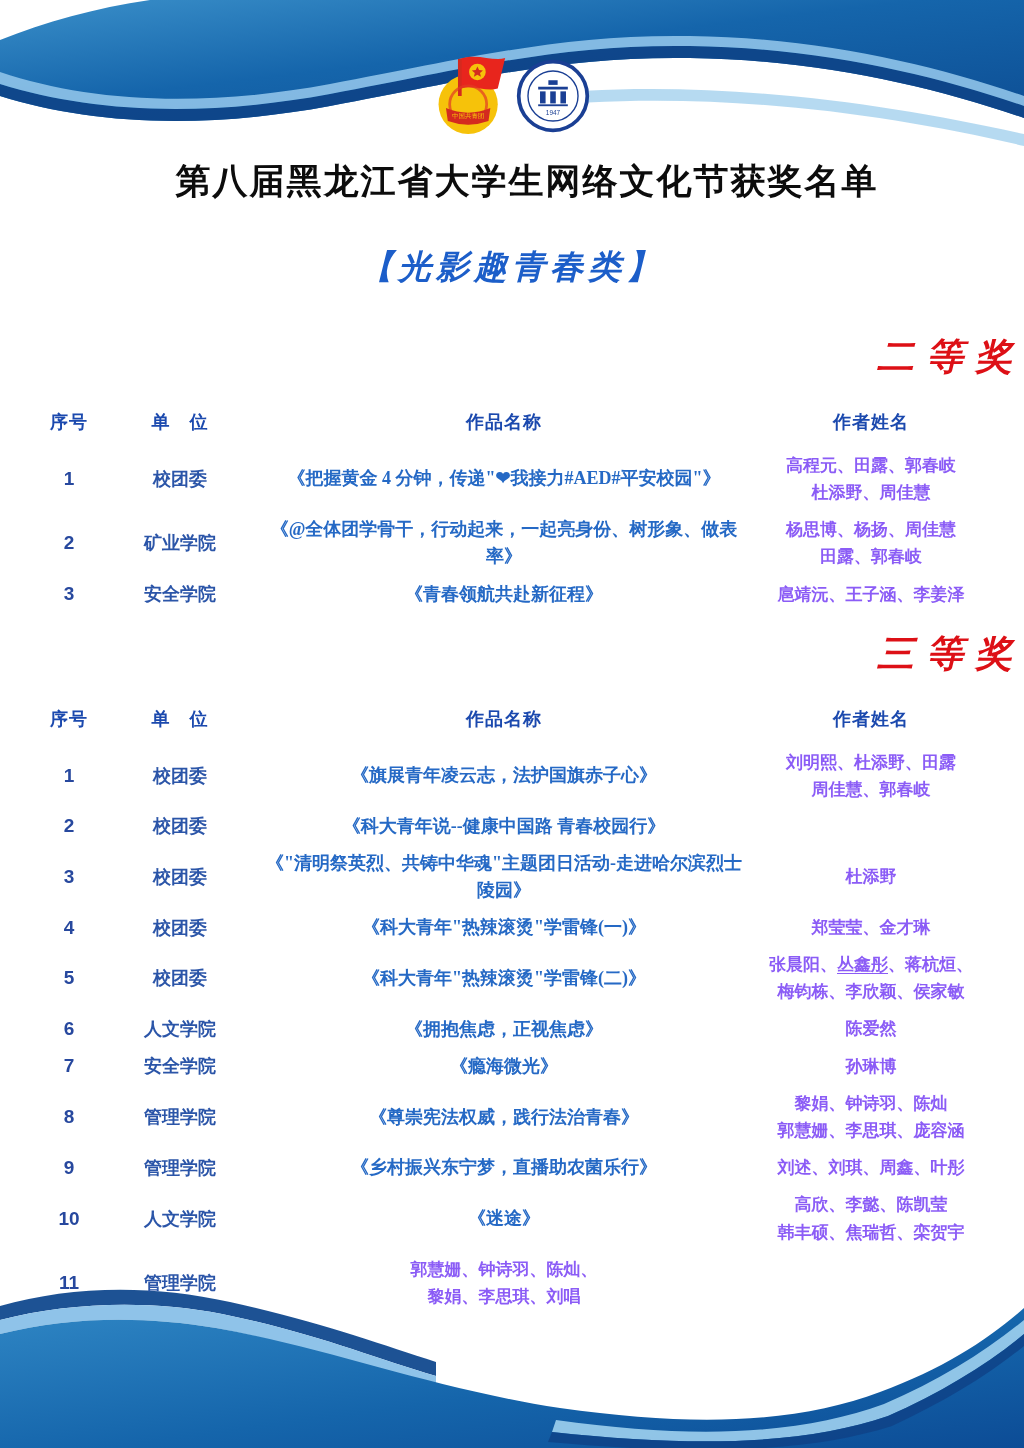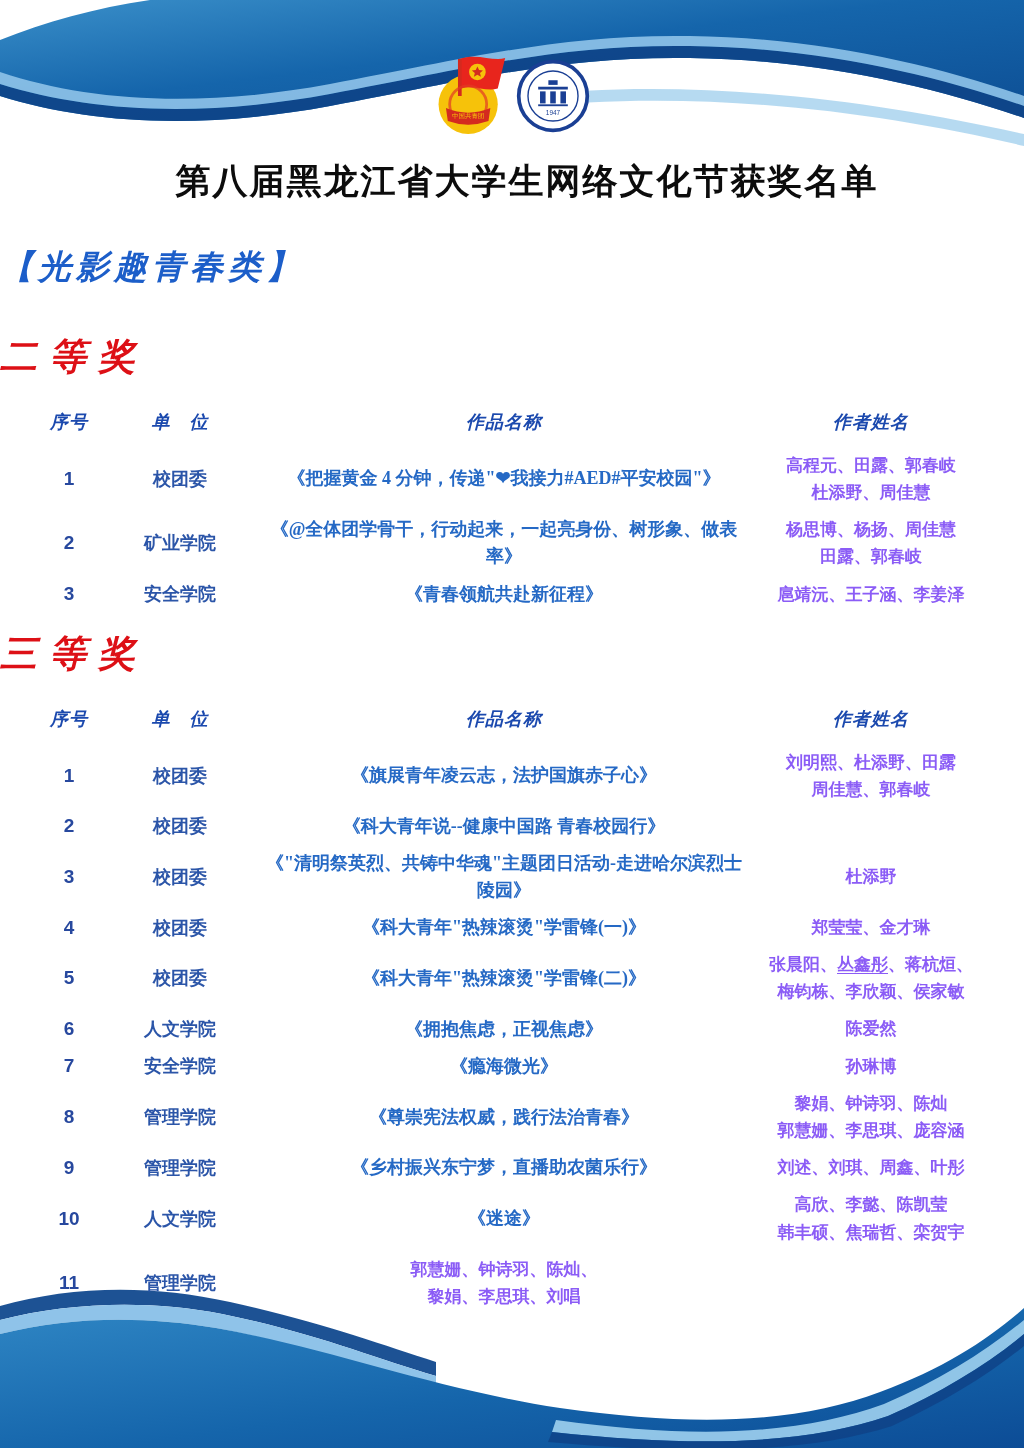--- a/index.html
+++ b/index.html
@@ -6,31 +6,31 @@
   .page{position:relative;width:1024px;height:1448px;background:#ffffff;overflow:hidden;
         font-family:"Liberation Serif",serif;}
   .wave{position:absolute;left:0;width:1024px;pointer-events:none;}
   .wave-top{top:0;height:165px;}
   .wave-bottom{bottom:0;height:172px;}
   .logos{position:absolute;top:54px;left:0;width:100%;display:flex;justify-content:center;
          align-items:center;gap:8px;z-index:3;}
   .content{position:absolute;top:148px;left:0;width:1024px;z-index:2;}
   .page-title{margin:10px 0 0;text-align:center;font-size:35px;font-weight:900;color:#0c0c0c;
               letter-spacing:2px;font-family:"Liberation Serif",serif;padding-left:30px;}
-  .category{margin:40px 0 0;font-size:33px;font-weight:900;font-style:italic;
+  .category{margin:40px 0 0;text-align:center;font-size:33px;font-weight:900;font-style:italic;
             color:#1c5ec9;letter-spacing:5px;font-family:"Liberation Serif",serif;}
-  .prize{margin:42px 0 0;text-align:left;font-size:37px;font-weight:900;font-style:italic;
+  .prize{margin:42px 0 0;text-align:right;font-size:37px;font-weight:900;font-style:italic;
          color:#dd1016;letter-spacing:12px;font-family:"Liberation Serif",serif;}
   .prize-third{margin-top:16px;}
   .tbl{width:956px;margin:24px auto 0;}
   .t-row{display:grid;grid-template-columns:70px 152px 496px 238px;align-items:center;padding:5px 0;}
   .t-head{padding:2px 0 10px;}
   .t-cell{text-align:center;font-weight:bold;}
   .t-head .t-cell{color:#1b49ae;font-size:18px;font-family:"Liberation Sans",sans-serif;
-                  letter-spacing:1px;font-style:italic;}
+                  letter-spacing:1px;}
   .c-no{color:#27489e;font-size:19px;font-family:"Liberation Sans",sans-serif;}
   .c-unit{color:#2b55a8;font-size:18px;}
   .c-work{color:#2569c5;font-size:18px;line-height:1.5;padding:0 6px;}
   .c-authors{color:#8b5cf6;font-size:17px;line-height:1.6;}
   .c-authors u{text-underline-offset:3px;}
 </style>
 </head>
 <body>
 
 <div class="page">

